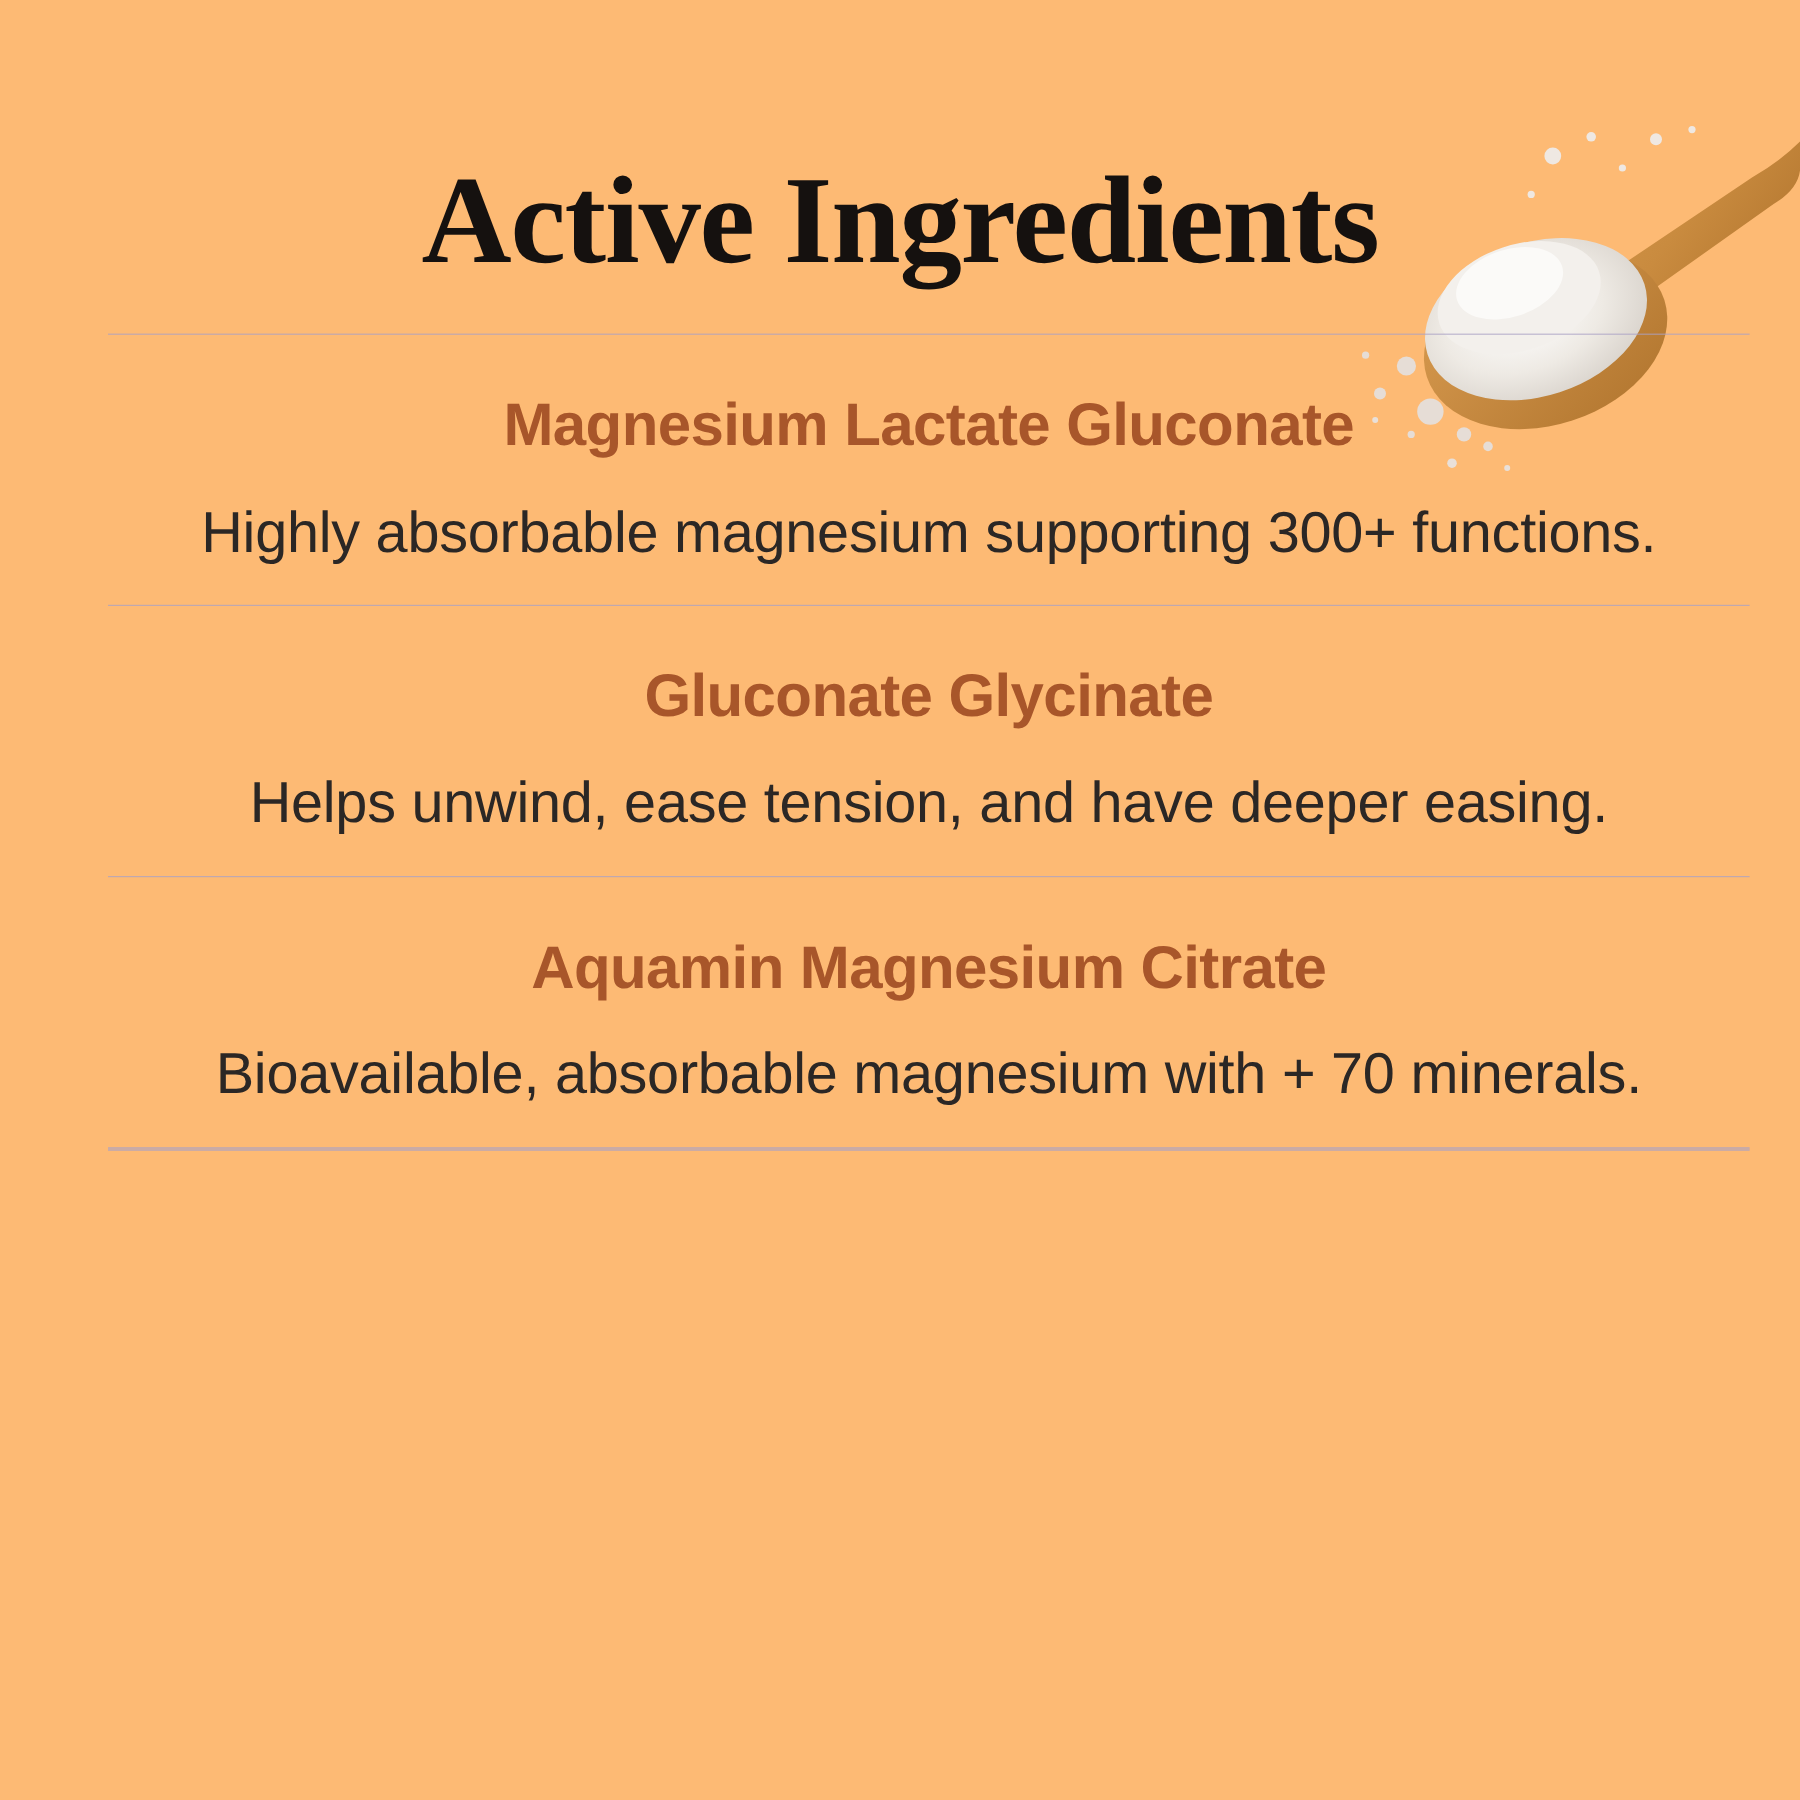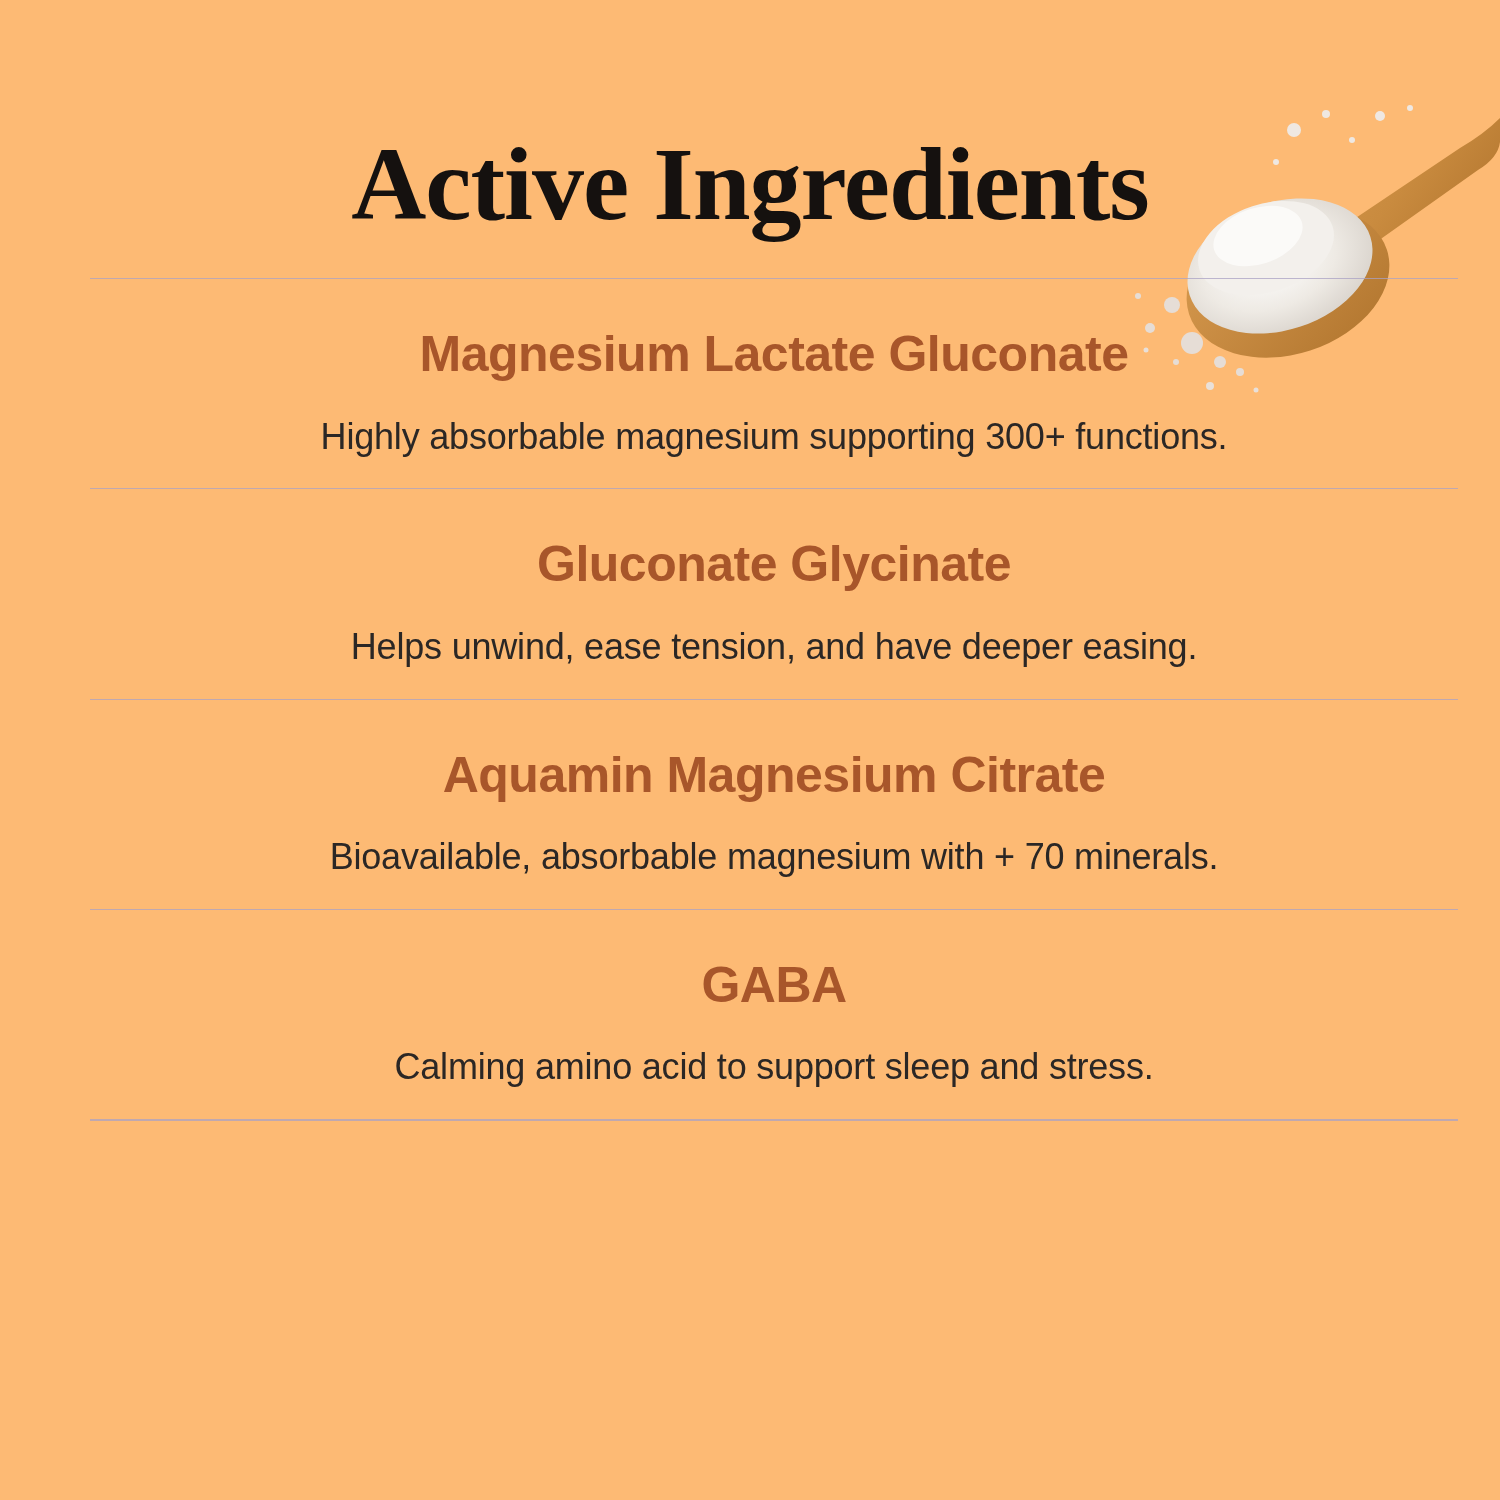--- a/index.html
+++ b/index.html
@@ -71,21 +71,21 @@
   .item-name {
     font-size: 50px;
     font-weight: 700;
     color: #a8562a;
     line-height: 1.15;
     margin: 21px 0 0 0;
     letter-spacing: -0.5px;
   }
 
   .item-desc {
-    font-size: 36px;
+    font-size: 48px;
     color: #2b2725;
     line-height: 1.3;
     margin: 30px 0 4px 0;
     letter-spacing: -0.2px;
   }
 </style>
 </head>
 <body>
 
 <div class="page">
@@ -162,24 +162,20 @@
 
     <div class="divider"></div>
 
     <div class="item">
       <div class="item-name">Aquamin Magnesium Citrate</div>
       <div class="item-desc">Bioavailable, absorbable magnesium with + 70 minerals.</div>
     </div>
 
     <div class="divider"></div>
 
-    <div class="item">
-      <div class="item-name">GABA</div>
-      <div class="item-desc">Calming amino acid to support sleep and stress.</div>
-    </div>
 
     <div class="divider"></div>
 
 
     <div class="divider"></div>
 
   </div>
 </div>
 
 </body></html>

